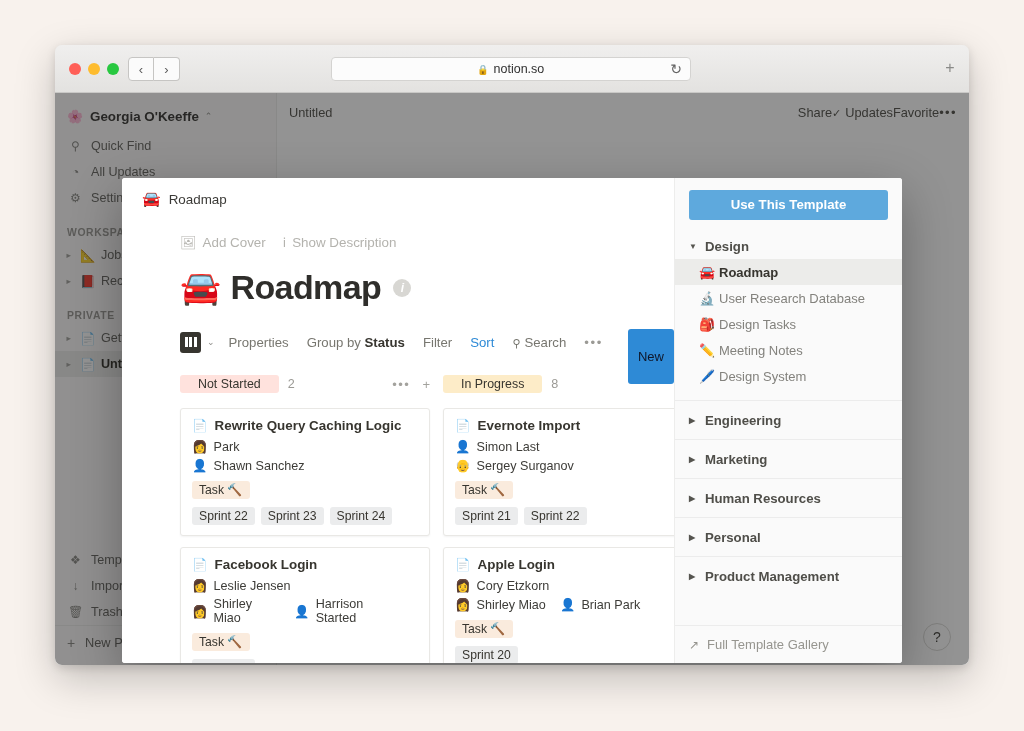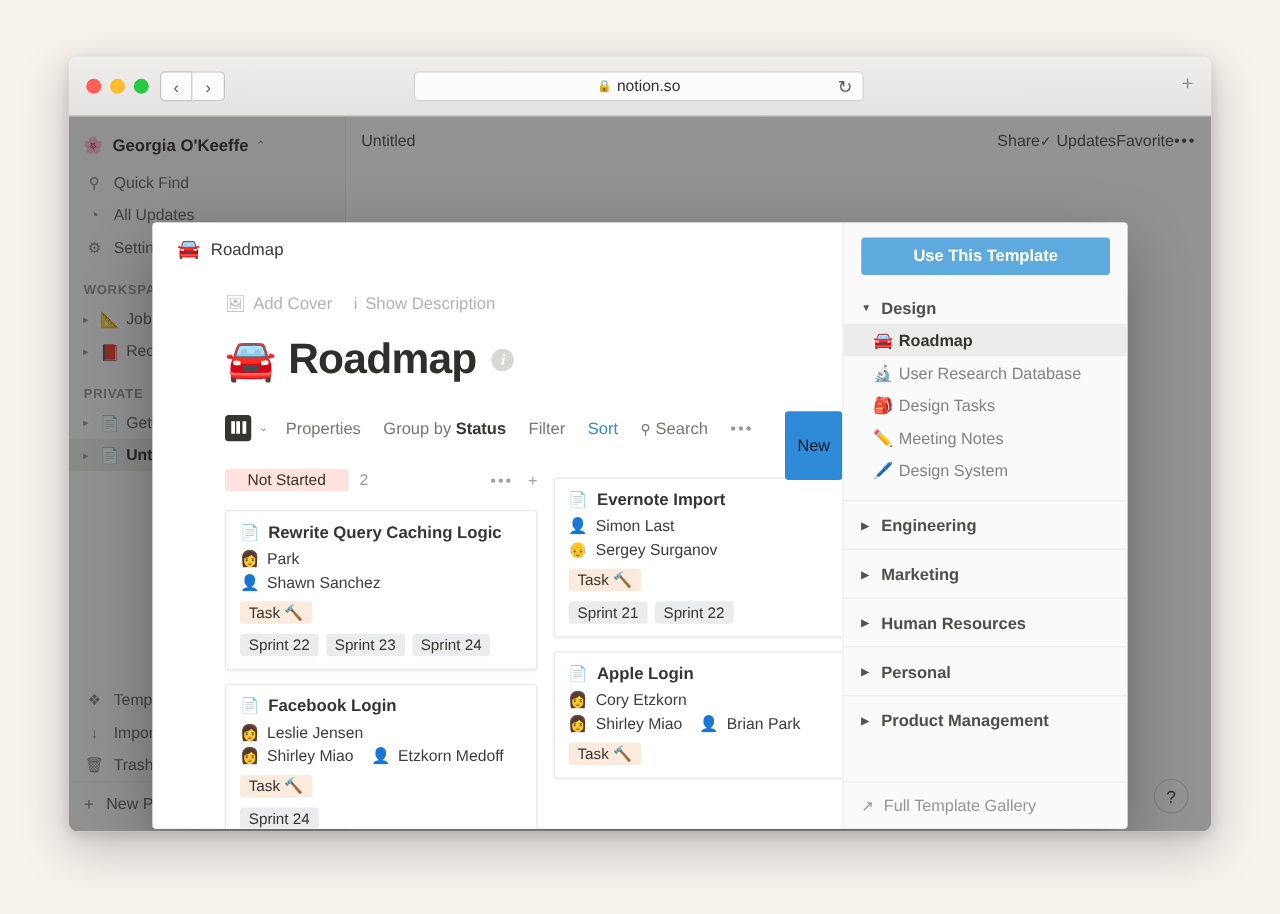--- a/index.html
+++ b/index.html
@@ -462,33 +462,37 @@
                       <span class="nm">Leslie Jensen</span>
                     </span>
                   </div>
                   <div class="person-row">
                     <span class="person">
                       <span class="av">👩</span>
                       <span class="nm">Shirley Miao</span>
                     </span>
                     <span class="person">
                       <span class="av">👤</span>
-                      <span class="nm">Etzkorn Medoff</span>
+                      <span class="nm">Harrison Started</span>
                     </span>
                   </div>
                   <div class="tag-row">
                     <span class="tag task">Task 🔨</span>
                   </div>
                   <div class="tag-row">
                     <span class="tag sprint">Sprint 24</span>
                   </div>
                 </div>
               </div>
 
               <div class="col">
+                <div class="col-head">
+                  <span class="col-badge inprogress">In Progress</span>
+                  <span class="col-count">8</span>
+                </div>
 
                 <div class="card">
                   <div class="card-title">
                     <span class="pg">📄</span>
                     <span>Evernote Import</span>
                   </div>
                   <div class="person-row">
                     <span class="person">
                       <span class="av">👤</span>
                       <span class="nm">Simon Last</span>
@@ -526,20 +530,23 @@
                       <span class="nm">Shirley Miao</span>
                     </span>
                     <span class="person">
                       <span class="av">👤</span>
                       <span class="nm">Brian Park</span>
                     </span>
                   </div>
                   <div class="tag-row">
                     <span class="tag task">Task 🔨</span>
                   </div>
+                  <div class="tag-row">
+                    <span class="tag sprint">Sprint 20</span>
+                  </div>
                 </div>
               </div>
 
             </div>
           </div>
         </div>
 
         <div id="tpl">
           <div id="tpl-btn-wrap">
             <span id="use-template">Use This Template</span>

